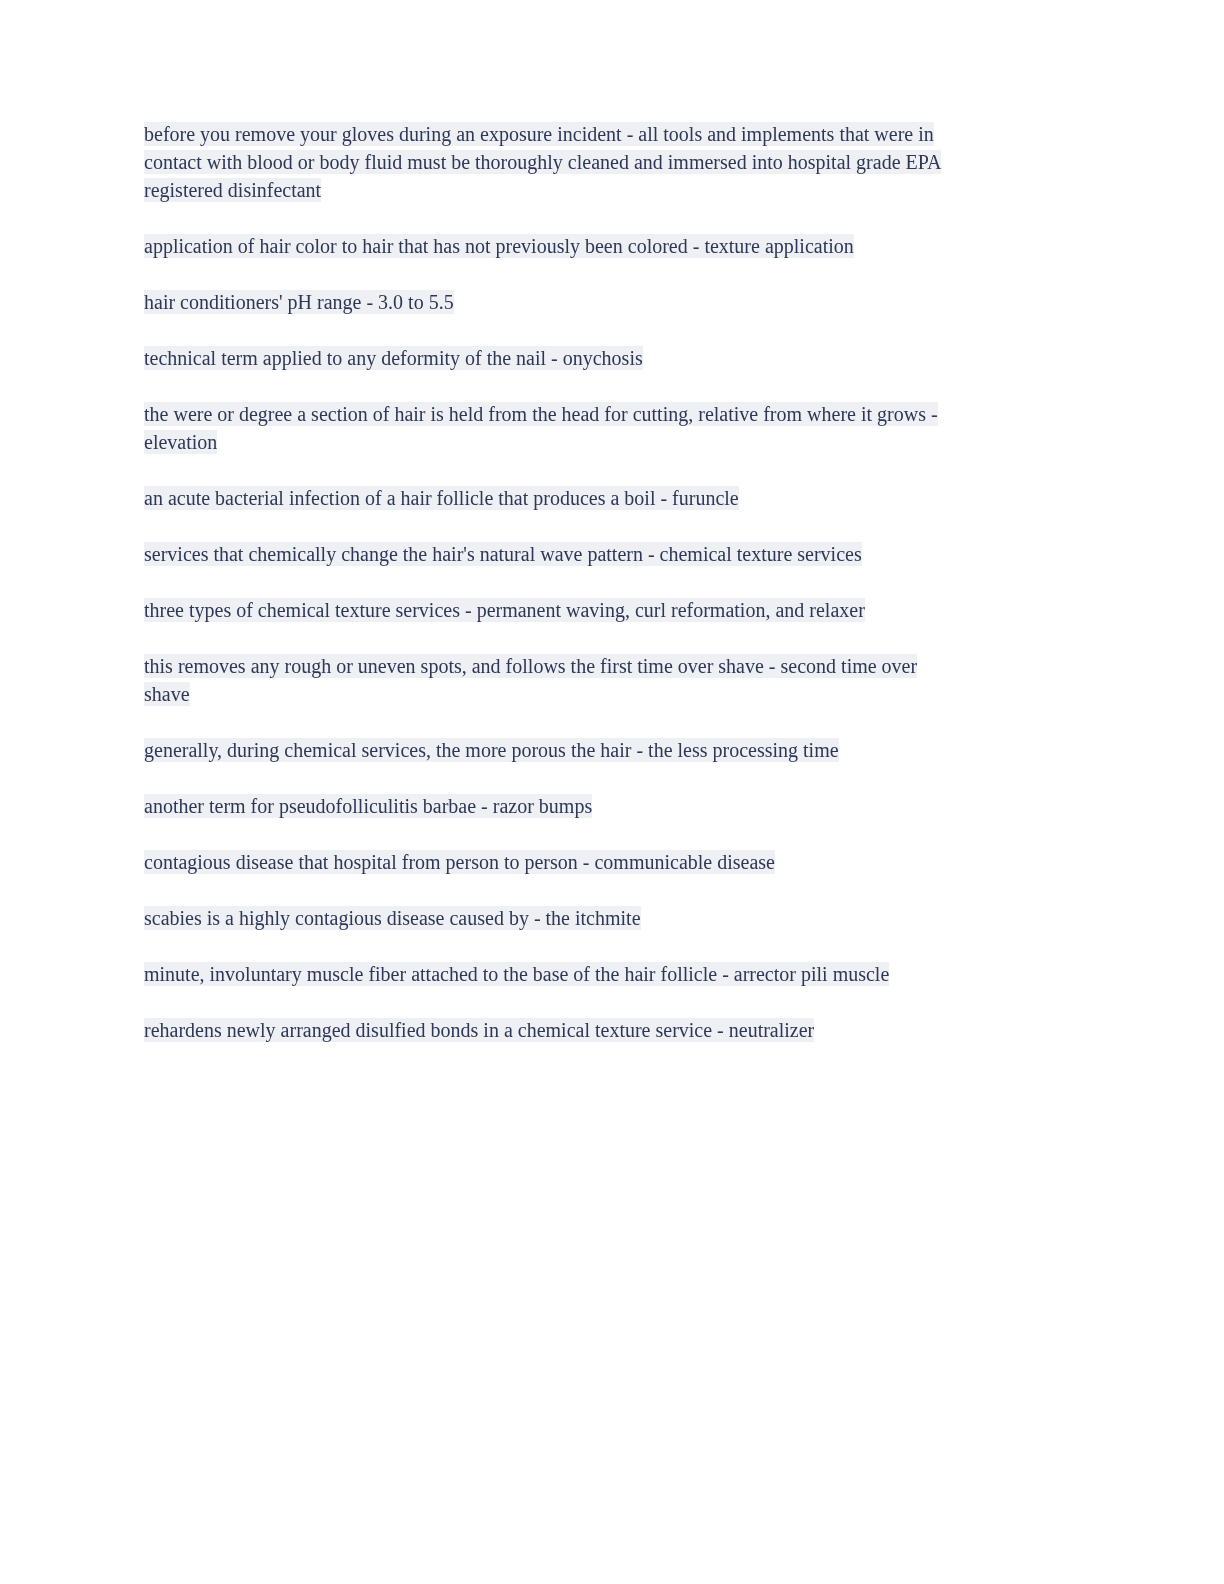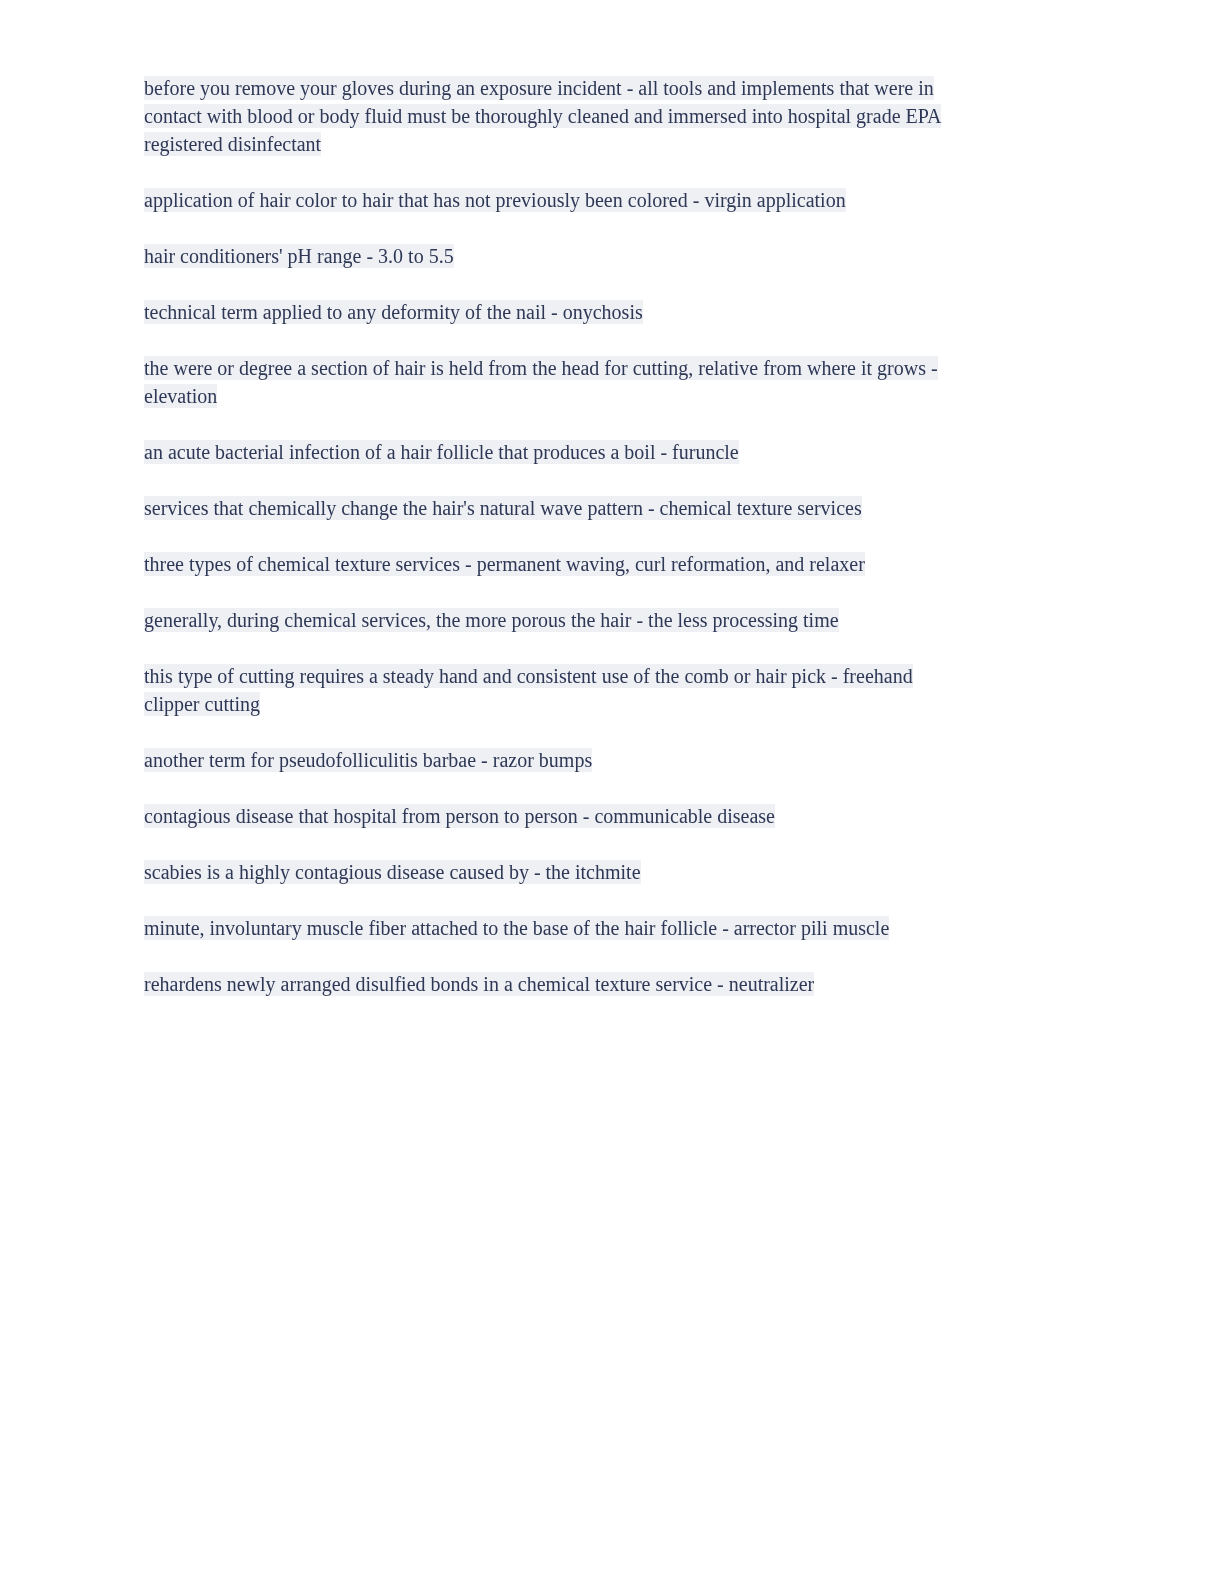--- a/index.html
+++ b/index.html
@@ -12,49 +12,49 @@
     min-height: 1584px;
     font-family: "Liberation Serif", "DejaVu Serif", serif;
     color: var(--text-color, #2e3856);
     position: relative;
     box-sizing: border-box;
   }
   .page {
     box-sizing: border-box;
     width: 1092px;
     min-height: 1584px;
-    padding: 74px 150px 120px 144px;
+    padding: 120px 150px 120px 144px;
   }
   .note-line {
     margin: 0 0 28px 0;
     font-size: 20px;
     line-height: 28px;
     max-width: 930px;
   }
   .note-line .hl {
     background: var(--highlight-color, #eef0f4);
     padding: 1px 0;
     box-decoration-break: clone;
     -webkit-box-decoration-break: clone;
   }
 </style>
 </head>
 <body style="--text-color: #2e3856; --highlight-color: #eef0f4;">
 
 <div class="page">
   <div id="notes-container">
       <p class="note-line"><span class="hl">before you remove your gloves during an exposure incident - all tools and implements that were in contact with blood or body fluid must be thoroughly cleaned and immersed into hospital grade EPA registered disinfectant</span></p>
-      <p class="note-line"><span class="hl">application of hair color to hair that has not previously been colored - virgin application</span></p>
+      <p class="note-line"><span class="hl">application of hair color to hair that has not previously been colored - texture application</span></p>
       <p class="note-line"><span class="hl">hair conditioners' pH range - 3.0 to 5.5</span></p>
       <p class="note-line"><span class="hl">technical term applied to any deformity of the nail - onychosis</span></p>
       <p class="note-line"><span class="hl">the were or degree a section of hair is held from the head for cutting, relative from where it grows - elevation</span></p>
       <p class="note-line"><span class="hl">an acute bacterial infection of a hair follicle that produces a boil - furuncle</span></p>
       <p class="note-line"><span class="hl">services that chemically change the hair's natural wave pattern - chemical texture services</span></p>
       <p class="note-line"><span class="hl">three types of chemical texture services - permanent waving, curl reformation, and relaxer</span></p>
+      <p class="note-line"><span class="hl">this removes any rough or uneven spots, and follows the first time over shave - second time over shave</span></p>
       <p class="note-line"><span class="hl">generally, during chemical services, the more porous the hair - the less processing time</span></p>
-      <p class="note-line"><span class="hl">this type of cutting requires a steady hand and consistent use of the comb or hair pick - freehand clipper cutting</span></p>
       <p class="note-line"><span class="hl">another term for pseudofolliculitis barbae - razor bumps</span></p>
       <p class="note-line"><span class="hl">contagious disease that hospital from person to person - communicable disease</span></p>
       <p class="note-line"><span class="hl">scabies is a highly contagious disease caused by - the itchmite</span></p>
       <p class="note-line"><span class="hl">minute, involuntary muscle fiber attached to the base of the hair follicle - arrector pili muscle</span></p>
       <p class="note-line"><span class="hl">rehardens newly arranged disulfied bonds in a chemical texture service - neutralizer</span></p>
     </div>
 </div>
 
 </body></html>

